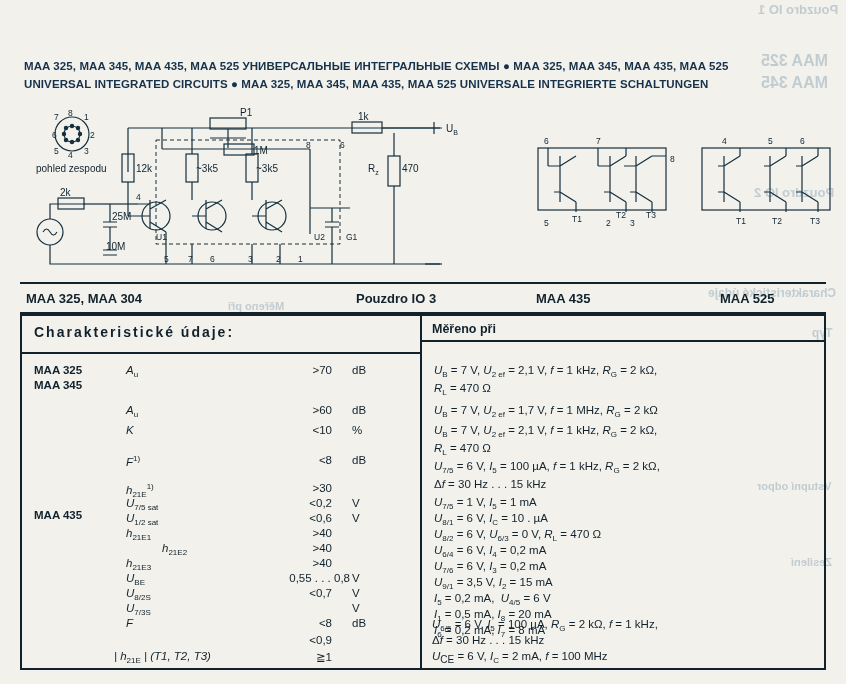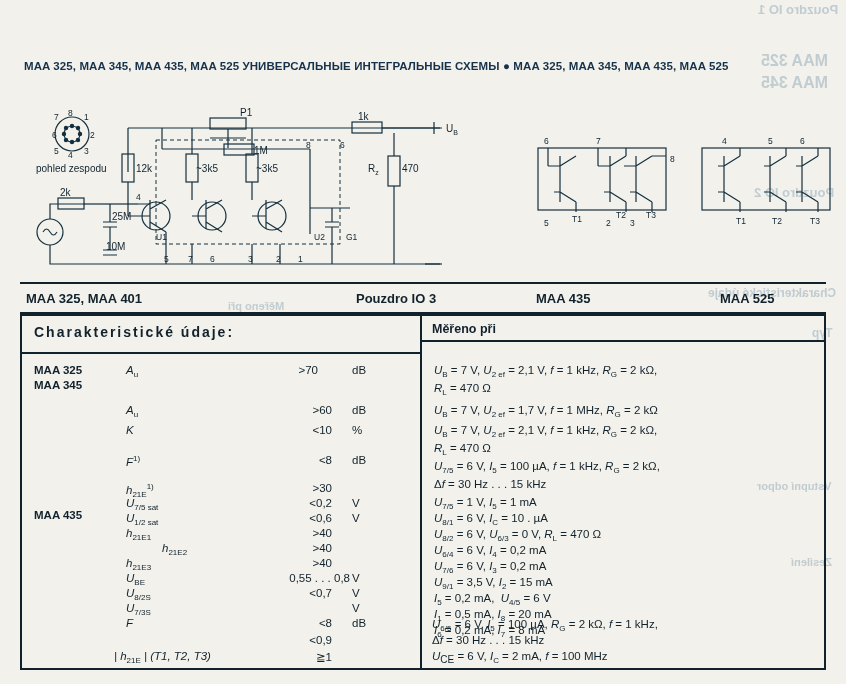--- a/index.html
+++ b/index.html
@@ -88,20 +88,21 @@
   <div class="ghost b" style="right:18px;top:52px;font-size:16px;">MAA 325</div>
   <div class="ghost b" style="right:18px;top:74px;font-size:16px;">MAA 345</div>
   <div class="ghost b" style="right:12px;top:185px;font-size:13px;">Pouzdro IO 2</div>
   <div class="ghost b" style="right:10px;top:286px;font-size:12px;">Charakteristické údaje</div>
   <div class="ghost b" style="right:14px;top:326px;font-size:12px;">Typ</div>
   <div class="ghost b" style="left:228px;top:300px;font-size:11px;">Měřeno při</div>
   <div class="ghost b" style="right:14px;top:480px;font-size:11px;">Vstupní odpor</div>
   <div class="ghost b" style="right:14px;top:556px;font-size:11px;">Zesílení</div>
 
   <div class="sub1">MAA 325, MAA 345, MAA 435, MAA 525   УНИВЕРСАЛЬНЫЕ ИНТЕГРАЛЬНЫЕ СХЕМЫ  ●  MAA 325, MAA 345, MAA 435, MAA 525</div>
+  <div class="sub2">UNIVERSAL INTEGRATED CIRCUITS   ●   MAA 325, MAA 345, MAA 435, MAA 525   UNIVERSALE INTEGRIERTE SCHALTUNGEN</div>
 
   <div class="schem">
     <svg width="826" height="170" viewBox="0 0 826 170">
       <g stroke="#14303f" stroke-width="1.2" fill="none">
 
         <circle cx="62" cy="30" r="17"></circle>
         <circle cx="62" cy="30" r="8"></circle>
         <circle cx="56" cy="24" r="1.6" fill="#14303f"></circle>
         <circle cx="62" cy="22" r="1.6" fill="#14303f"></circle>
         <circle cx="68" cy="24" r="1.6" fill="#14303f"></circle>
@@ -228,40 +229,40 @@
         <text class="lbl sm" x="758" y="40">5</text>
         <text class="lbl sm" x="790" y="40">6</text>
         <text class="lbl sm" x="726" y="120">T1</text>
         <text class="lbl sm" x="762" y="120">T2</text>
         <text class="lbl sm" x="800" y="120">T3</text>
       </g>
     </svg>
   </div>
 
   <div class="band">
-    <span style="left:6px;">MAA 325, MAA 401</span>
+    <span style="left:6px;">MAA 325, MAA 304</span>
     <span style="left:336px;">Pouzdro IO 3</span>
     <span style="left:516px;">MAA 435</span>
     <span style="left:700px;">MAA 525</span>
   </div>
 
   <div class="tbl">
     <div class="vline" style="left:398px;"></div>
     <div class="hline" style="top:38px;left:0;width:398px;"></div>
     <div class="hline" style="top:26px;left:398px;right:0;width:auto;"></div>
 
     <div class="char-title">Charakteristické údaje:</div>
     <div class="meas-title" style="left:410px;">Měřeno při</div>
 
     <div class="typecell" style="left:12px;top:50px;">MAA 325</div>
     <div class="typecell" style="left:12px;top:65px;">MAA 345</div>
     <div class="typecell" style="left:12px;top:195px;">MAA 435</div>
 
     <div class="sym" style="left:104px;top:50px;"><i>A</i><sub>u</sub></div>
-    <div class="val" style="left:232px;top:50px;">&gt;70</div>
+    <div class="val" style="left:246px;top:50px;">&gt;70</div>
     <div class="unit" style="left:330px;top:50px;">dB</div>
 
     <div class="sym" style="left:104px;top:90px;"><i>A</i><sub>u</sub></div>
     <div class="val" style="left:246px;top:90px;">&gt;60</div>
     <div class="unit" style="left:330px;top:90px;">dB</div>
 
     <div class="sym" style="left:104px;top:110px;font-style:italic;"><i>K</i></div>
     <div class="val" style="left:246px;top:110px;">&lt;10</div>
     <div class="unit" style="left:330px;top:110px;">%</div>
 

